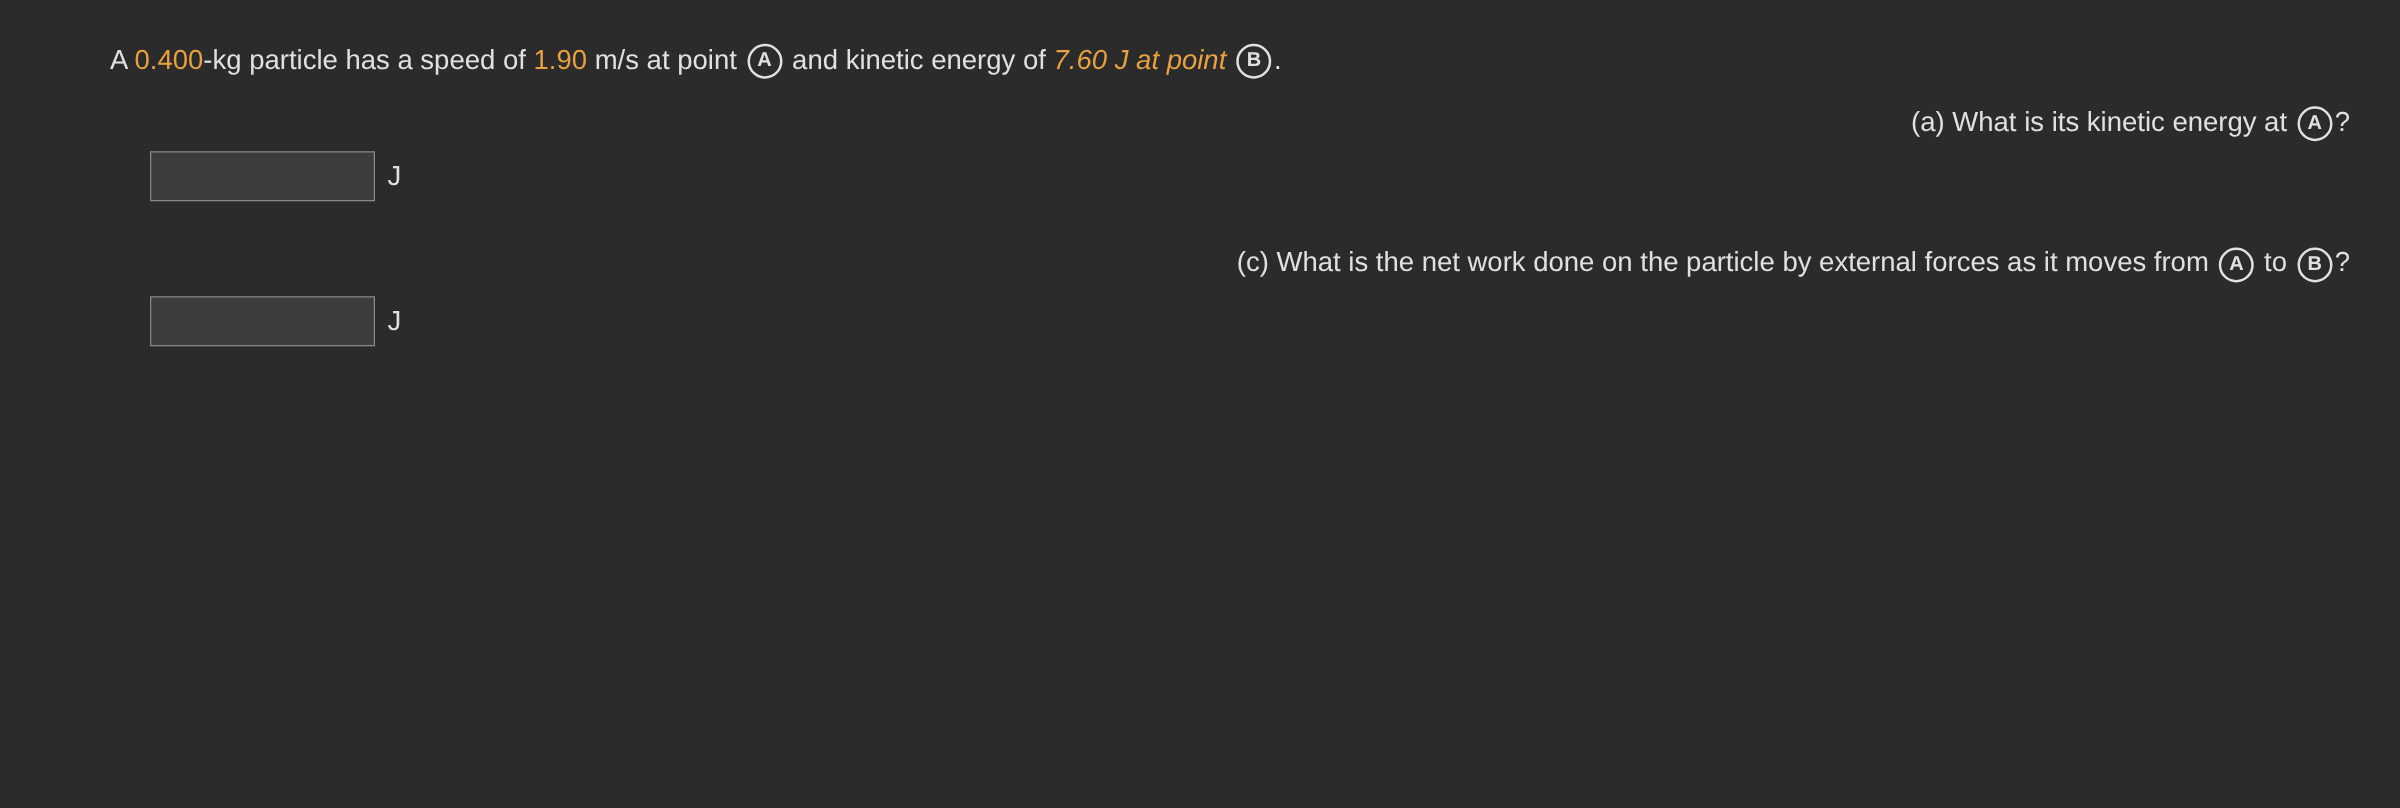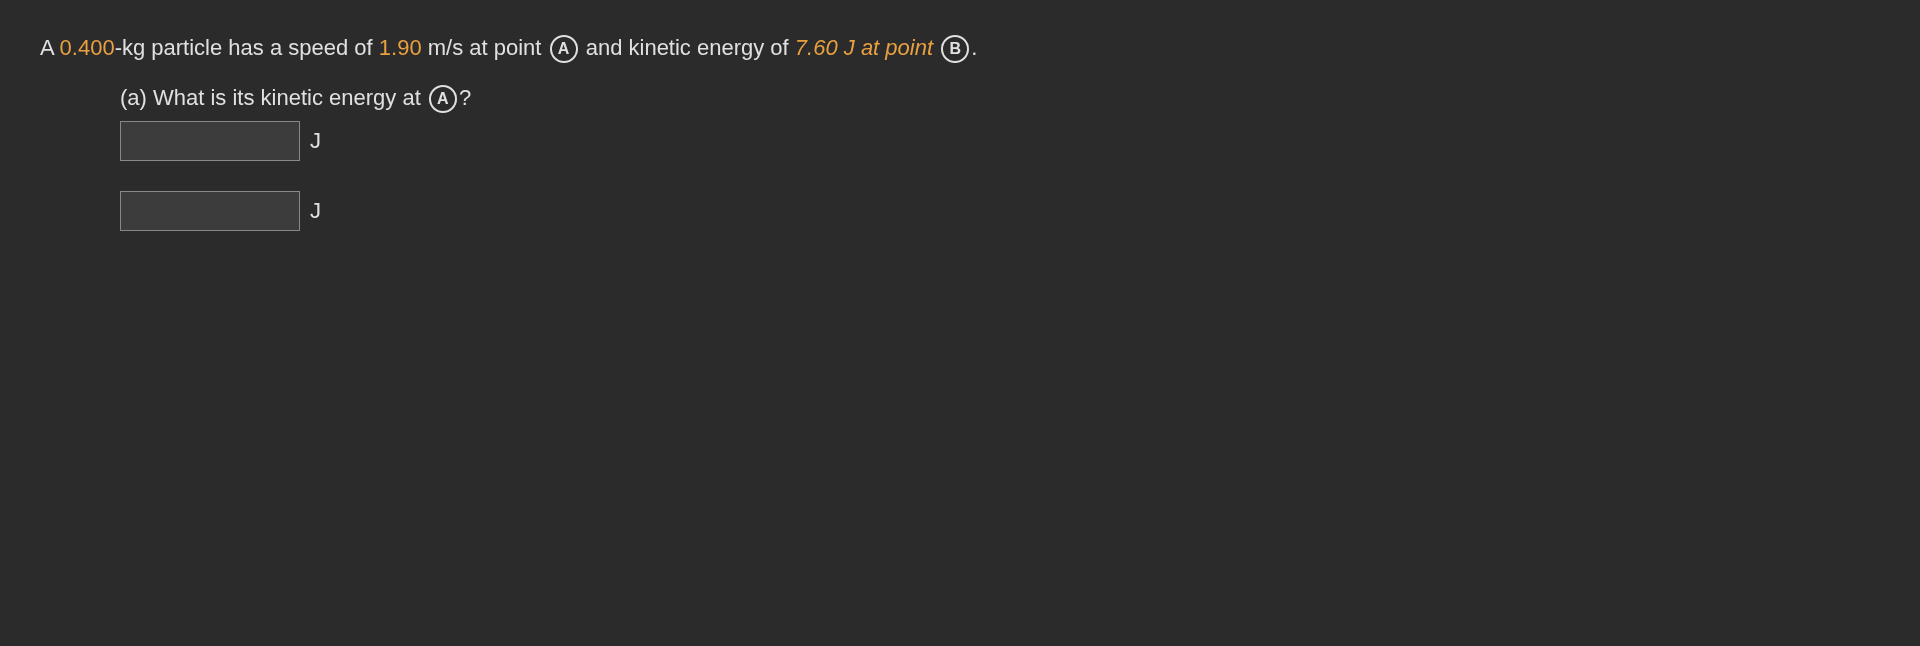--- a/index.html
+++ b/index.html
@@ -15,20 +15,21 @@
       font-family: Arial, sans-serif;
       color: #e0e0e0;
       font-size: 22px;
       overflow: hidden;
       padding: 30px 40px;
     }
 
     .problem-statement {
       margin-bottom: 20px;
       line-height: 1.6;
+      margin-left: 48px;
     }
 
     .highlight-orange {
       color: #e8a040;
     }
 
     .highlight-italic-orange {
       color: #e8a040;
       font-style: italic;
     }
@@ -49,20 +50,21 @@
     }
 
     .part {
       margin-left: 80px;
       margin-bottom: 30px;
     }
 
     .part-label {
       margin-bottom: 8px;
       font-size: 22px;
+      text-align: right;
     }
 
     .answer-row {
       display: flex;
       align-items: center;
       gap: 10px;
       margin-top: 6px;
     }
 
     .answer-input {
@@ -99,17 +101,20 @@
   <div class="answer-row">
     <input class="answer-input" type="text" style="">
     <span class="unit">J</span>
   </div>
 </div>
 
 <div class="part">
 </div>
 
 <div class="part">
+  <div class="part-label part-c-text">
+    <span>(c) What is the net work done on the particle by external forces as it moves from </span><span class="circled">A</span><span> to </span><span class="circled">B</span><span>?</span>
+  </div>
   <div class="answer-row">
     <input class="answer-input" type="text" style="">
     <span class="unit">J</span>
   </div>
 </div>
 
 </body></html>

